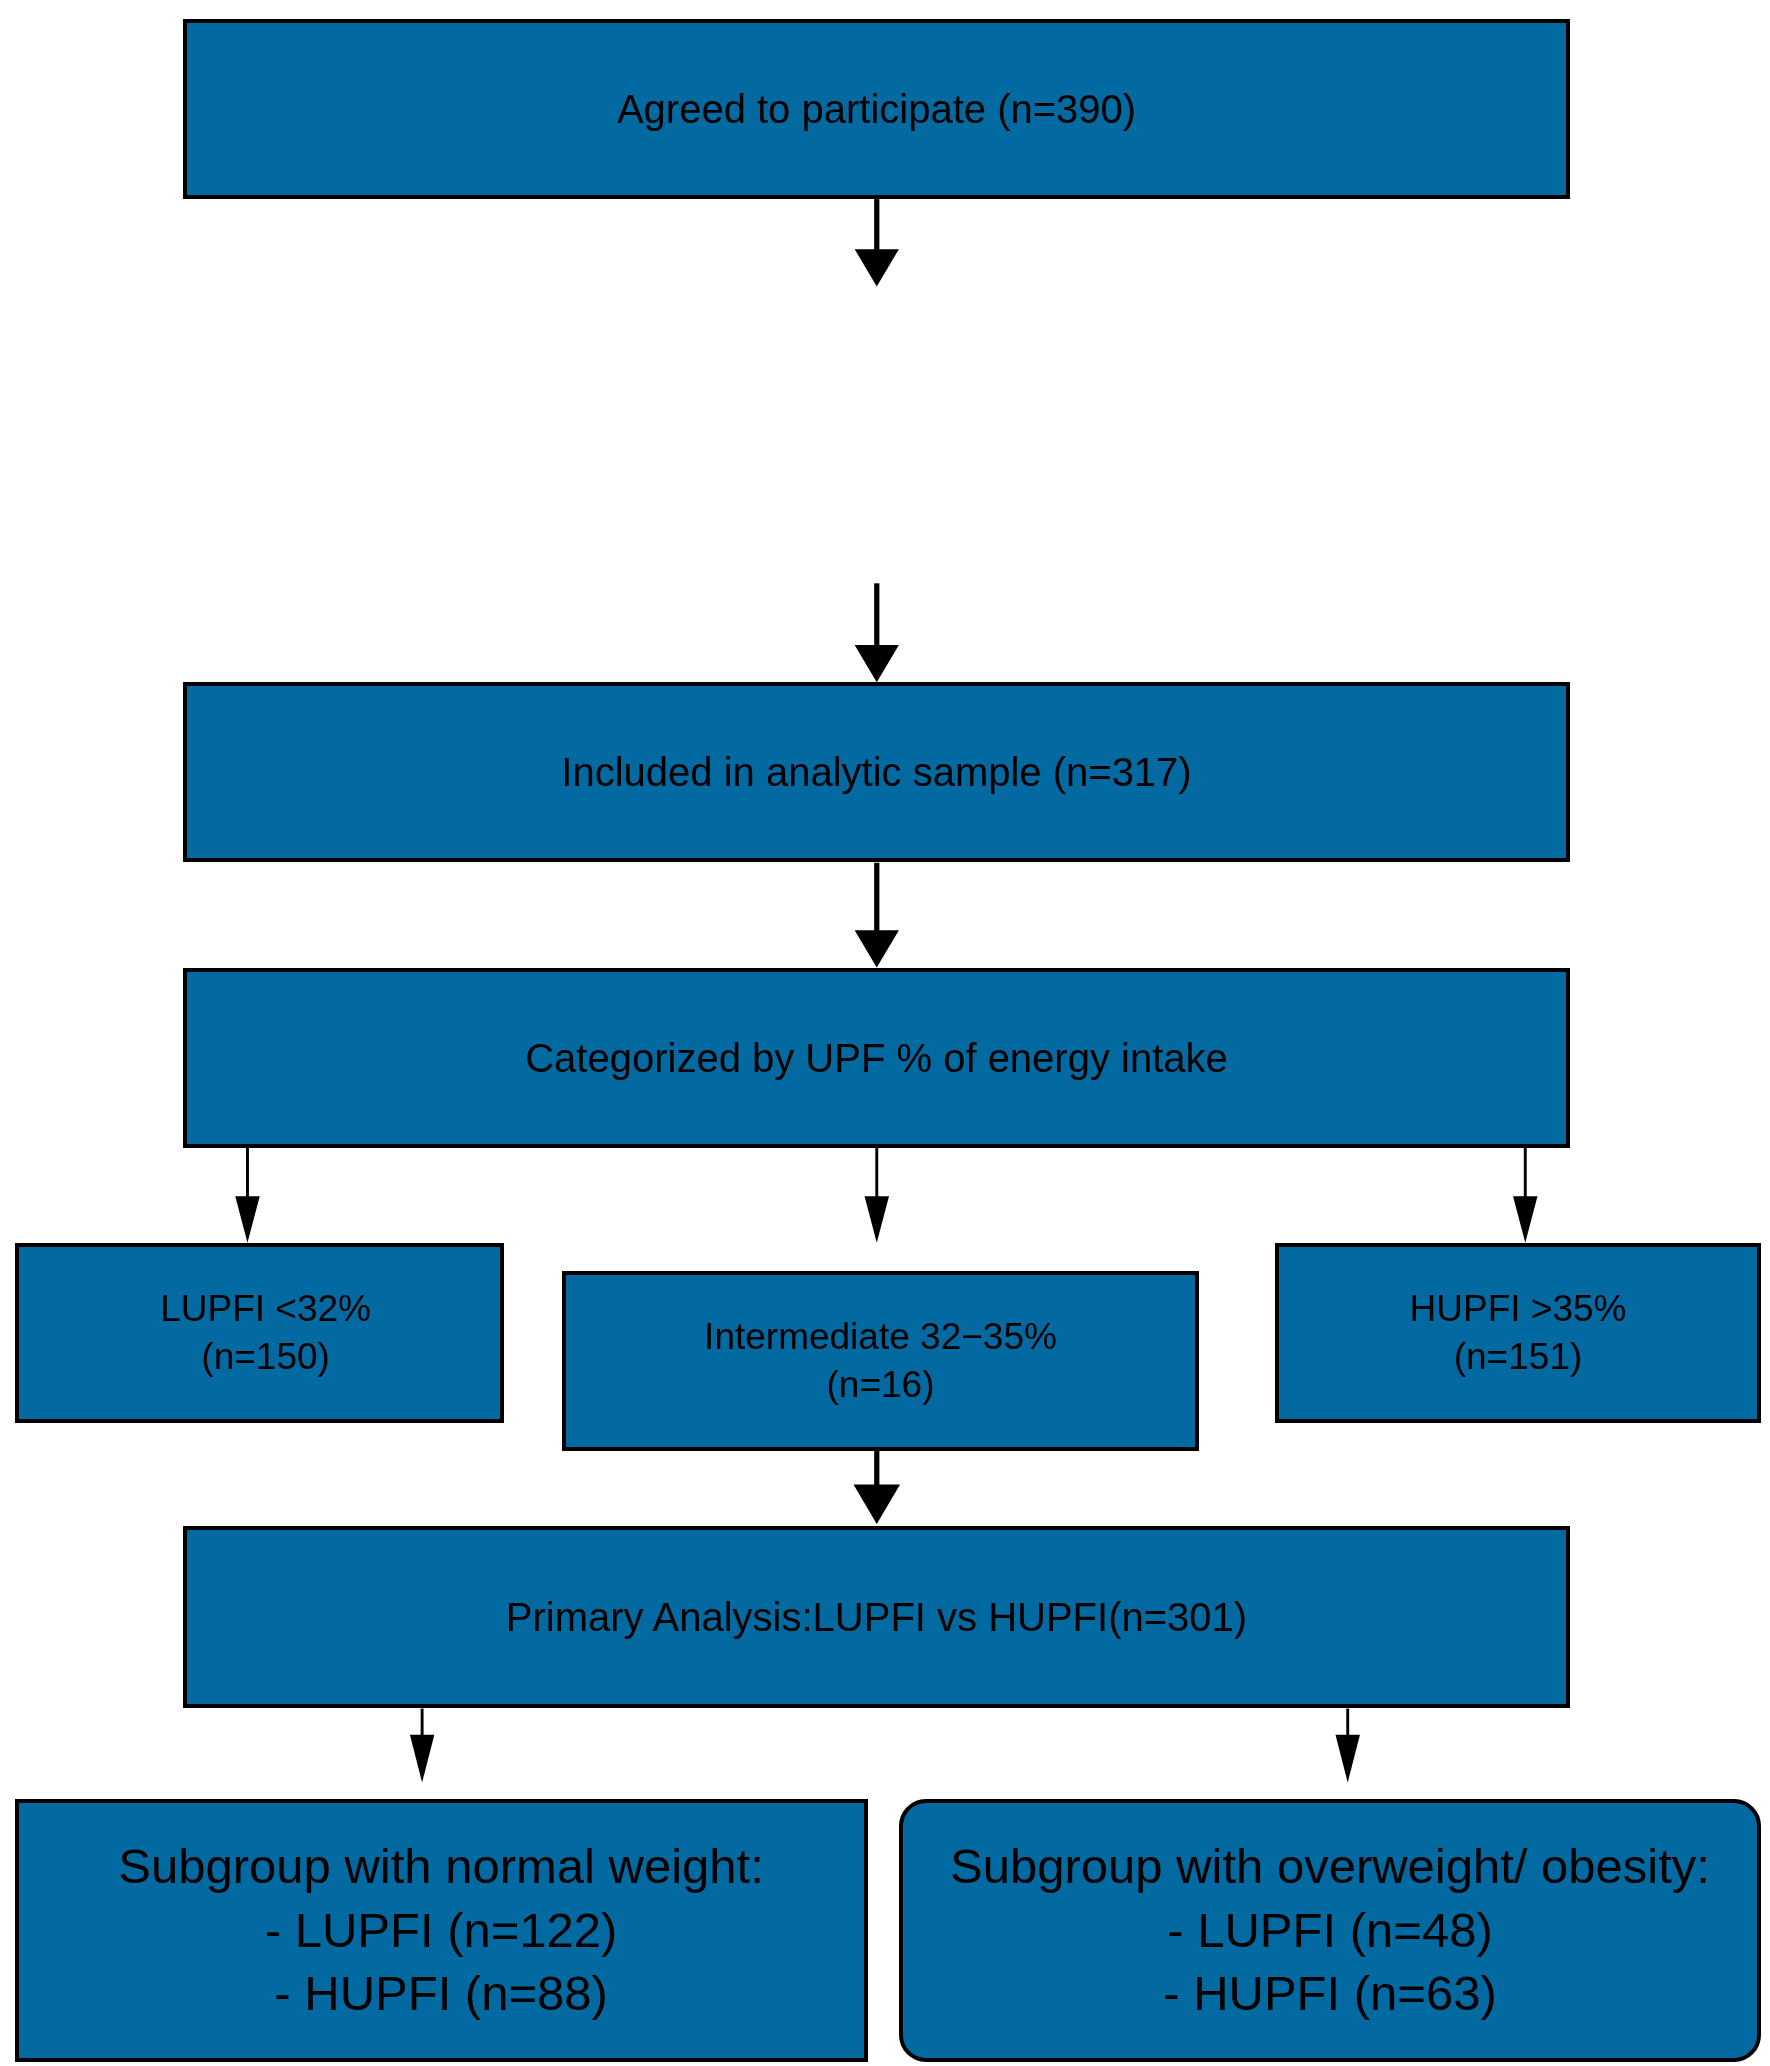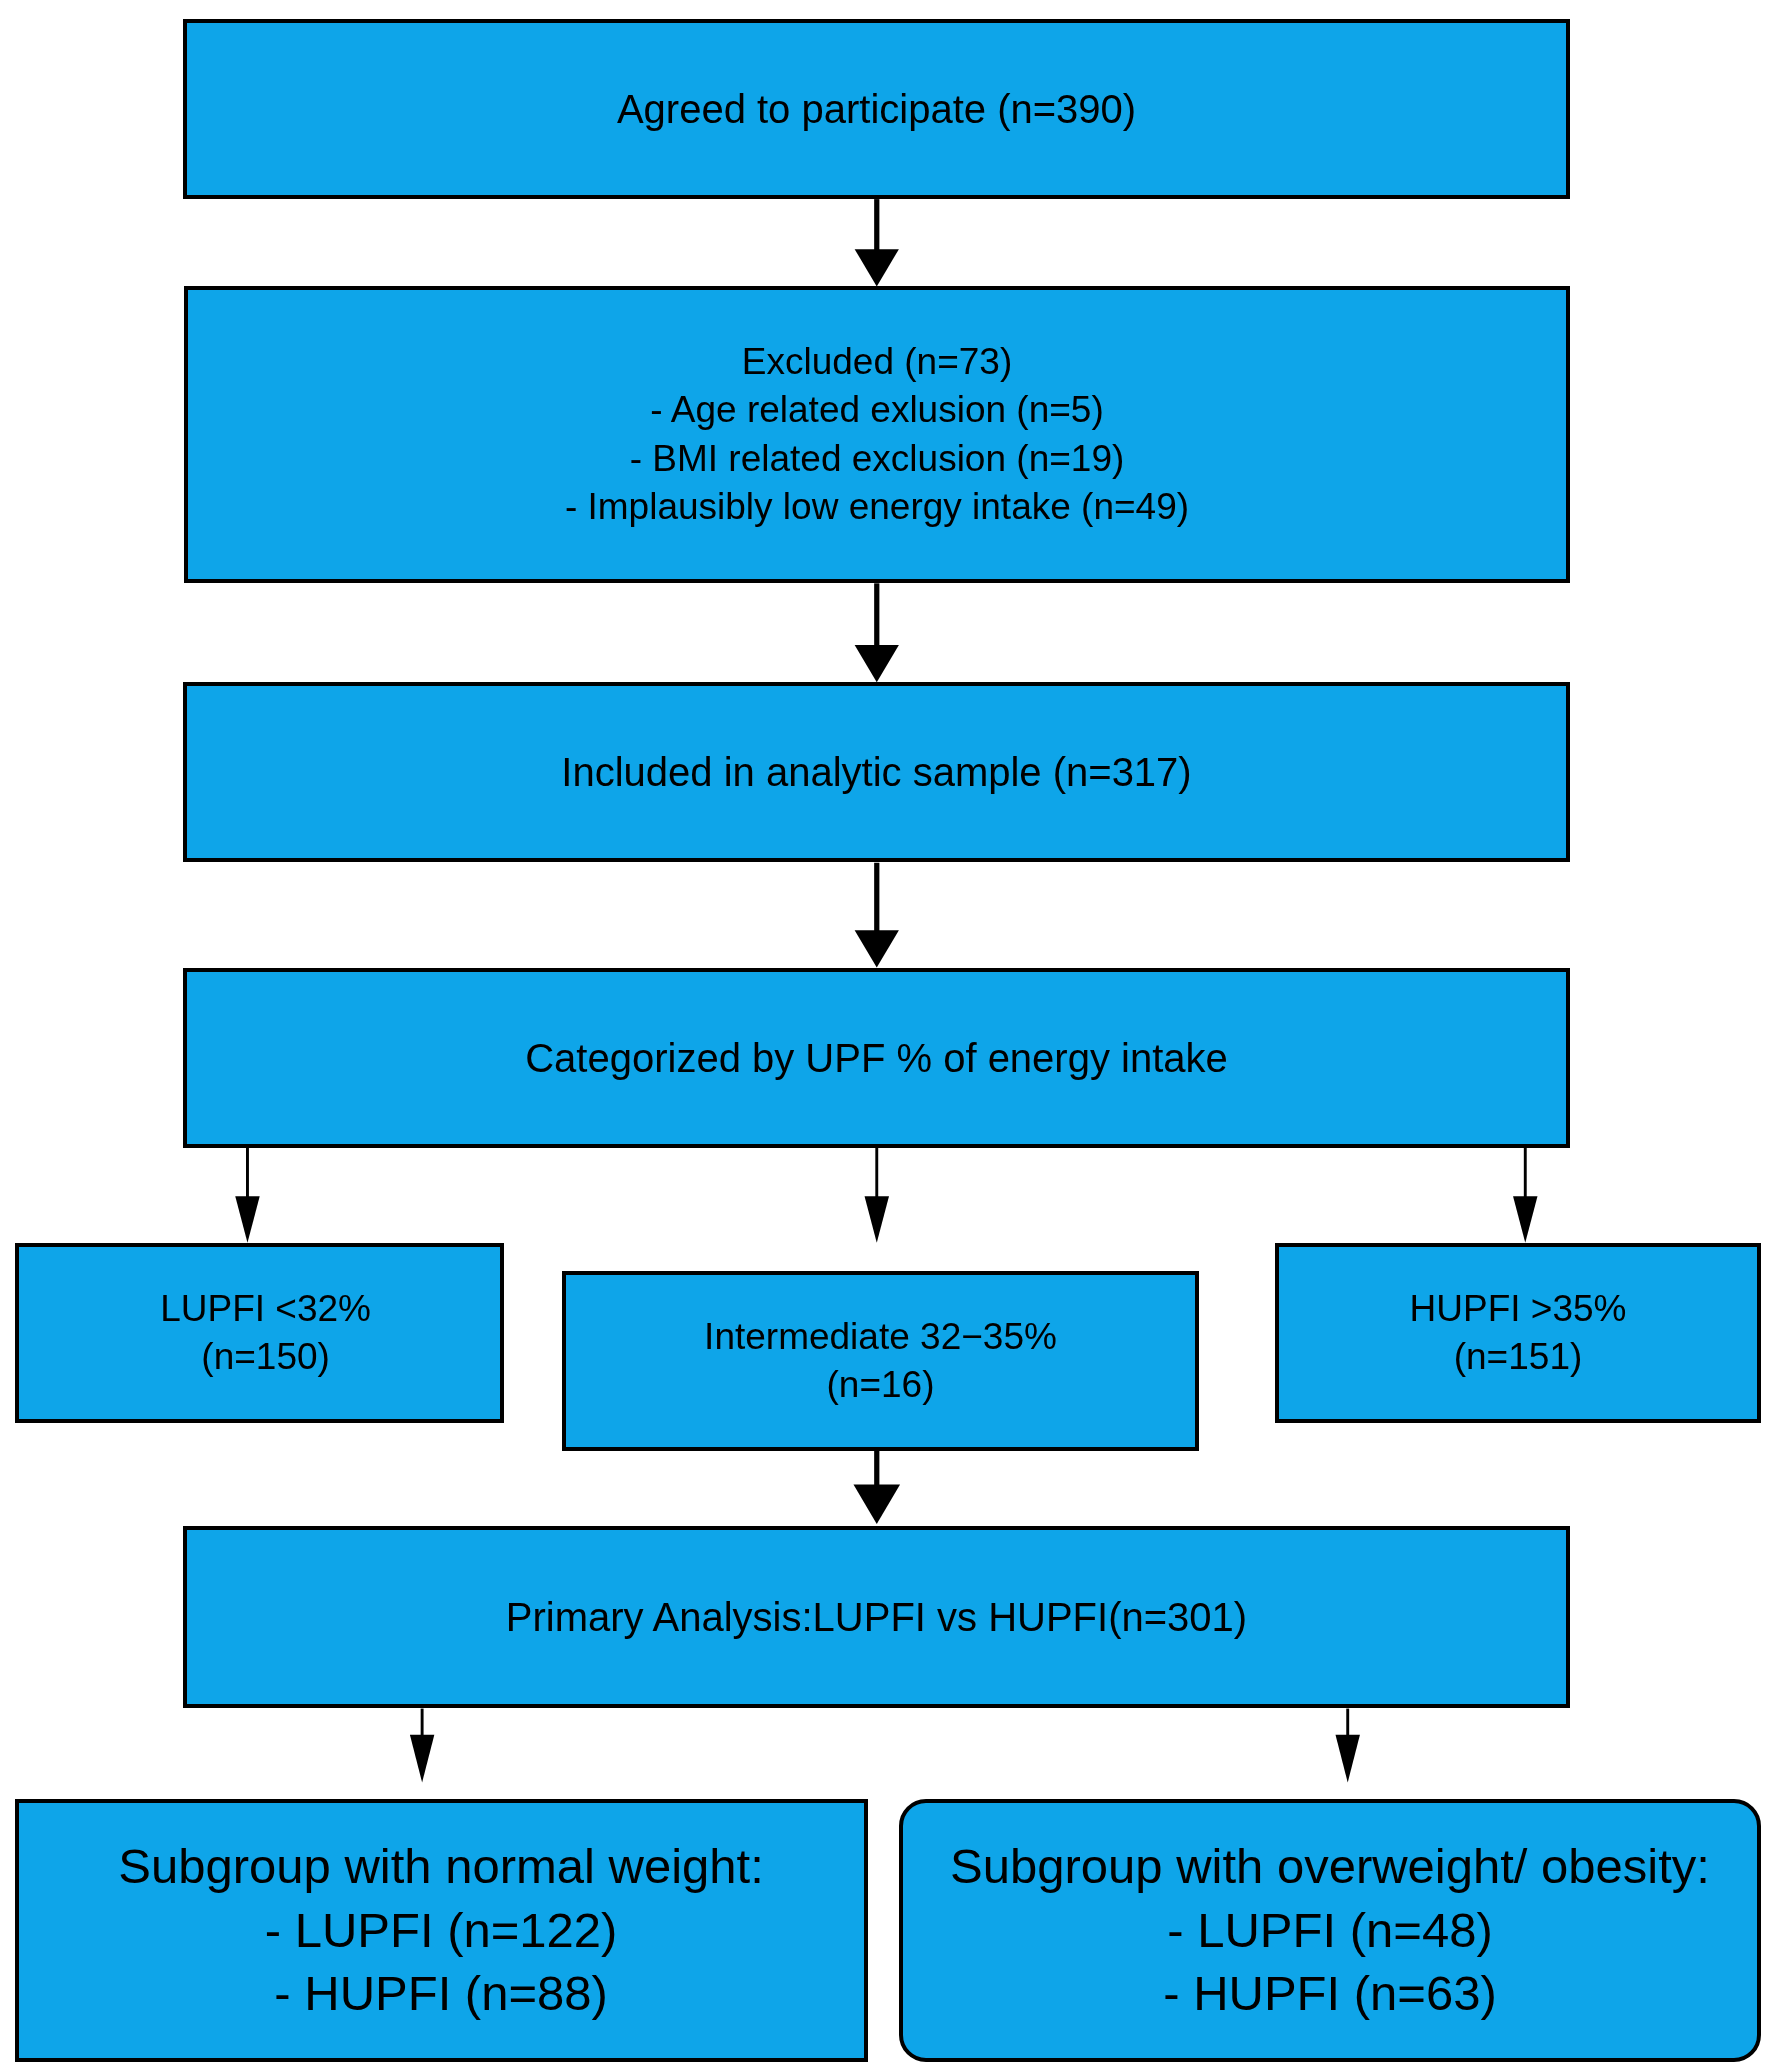--- a/index.html
+++ b/index.html
@@ -14,21 +14,21 @@
     height: 2066px;
     background: #ffffff;
     font-family: "Liberation Sans", sans-serif;
     color: #000000;
     overflow: hidden;
   }
   .node {
     position: absolute;
     box-sizing: border-box;
     border: 4.1px solid #000000;
-    background: #0ea5e9;
+    background: #0369a1;
     display: flex;
     flex-direction: column;
     align-items: center;
     justify-content: center;
     text-align: center;
   }
   .node .line {
     display: block;
     white-space: pre;
     line-height: 1.30;
@@ -109,26 +109,20 @@
     <g>
       <line x1="2315" y1="2935" x2="2315" y2="3000" stroke="#000" stroke-width="5"></line>
       <polygon points="2315,3062 2294,2980 2336,2980" fill="#000"></polygon>
     </g>
   </svg>
 
   <div class="node" id="node-agreed">
     <span class="line t68">Agreed to participate (n=390)</span>
   </div>
 
-  <div class="node" id="node-excluded">
-    <span class="line t64">Excluded (n=73)</span>
-    <span class="line t64">- Age related exlusion (n=5)</span>
-    <span class="line t64">- BMI related exclusion (n=19)</span>
-    <span class="line t64">- Implausibly low energy intake (n=49)</span>
-  </div>
 
   <div class="node" id="node-included">
     <span class="line t68">Included in analytic sample (n=317)</span>
   </div>
 
   <div class="node" id="node-categorized">
     <span class="line t68">Categorized by UPF % of energy intake</span>
   </div>
 
   <div class="node" id="node-lupfi">

